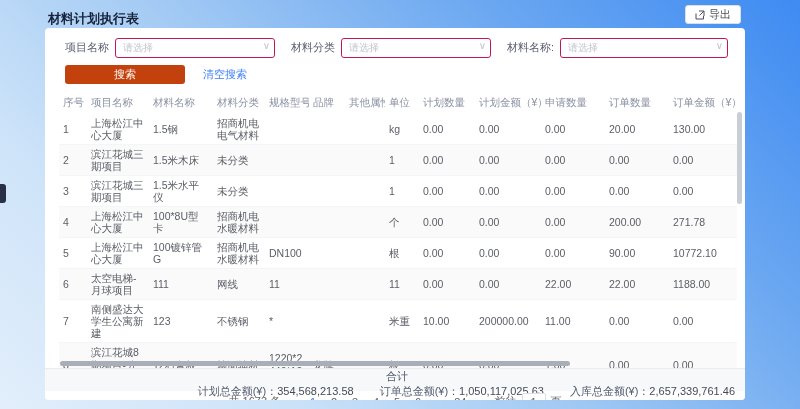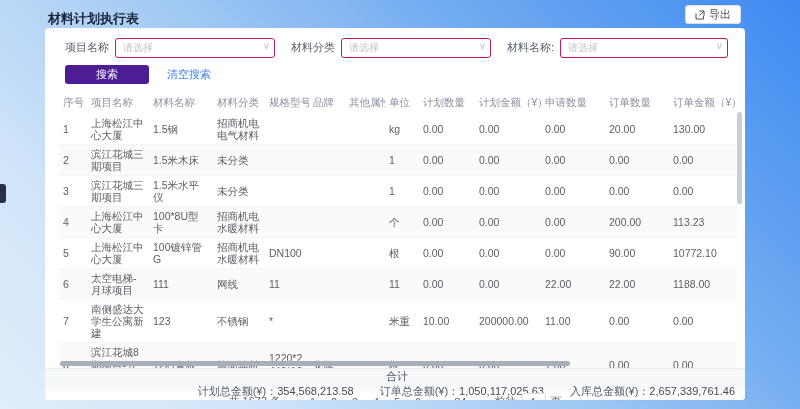--- a/index.html
+++ b/index.html
@@ -27,21 +27,21 @@
   .fgroup { display:flex; align-items:center; margin-right:16px; }
   .flabel { font-size:11px; color:#5a6070; margin-right:6px; white-space:nowrap; }
   .select { position:relative; }
   .select input { width:100%; height:20px; border:1px solid #be185d; border-radius:3px;
     font-size:10px; padding:0 16px 0 7px; color:#606266; outline:none;
     font-family:"Liberation Sans","DejaVu Sans",sans-serif; }
   .select input::placeholder { color:#c0c4cc; }
   .select .chev { position:absolute; right:5px; top:3px; font-size:10px; color:#c0c4cc; pointer-events:none; }
   .s1 { width:160px; } .s2 { width:150px; } .s3 { width:168px; }
   .btn-row { display:flex; align-items:center; margin-top:7px; }
-  .search-btn { width:84px; height:19px; background:#4c1d95; color:#fff; border:none;
+  .search-btn { width:120px; height:19px; background:#c2410c; color:#fff; border:none;
     border-radius:3px; font-size:11px; cursor:pointer; font-family:inherit; }
   .clear-link { margin-left:18px; font-size:11px; color:#3d7ff7; cursor:pointer; }
   
   .table-wrap { position:relative; height:276px; margin-top:2px; overflow:hidden; }
   table { table-layout:fixed; width:678px; margin-left:14px; border-collapse:collapse; }
   th { font-size:10.5px; font-weight:normal; color:#8c92a4; text-align:left;
     padding:4px 4px; white-space:nowrap; overflow:hidden; }
   td { font-size:10.5px; color:#5a5e66; padding:3px 4px; line-height:1.15;
     vertical-align:middle; word-break:break-all; border-bottom:1px solid #f4f5f7; }
   tbody tr:nth-child(even) { background:#fafafa; }
@@ -207,21 +207,21 @@
               <td>100*8U型卡</td>
               <td>招商机电水暖材料</td>
               <td></td>
               <td></td>
               <td></td>
               <td>个</td>
               <td>0.00</td>
               <td>0.00</td>
               <td>0.00</td>
               <td>200.00</td>
-              <td>113.23</td>
+              <td>271.78</td>
             </tr>
             <tr>
               <td>5</td>
               <td>上海松江中心大厦</td>
               <td>100镀锌管G</td>
               <td>招商机电水暖材料</td>
               <td>DN100</td>
               <td></td>
               <td></td>
               <td>根</td>

